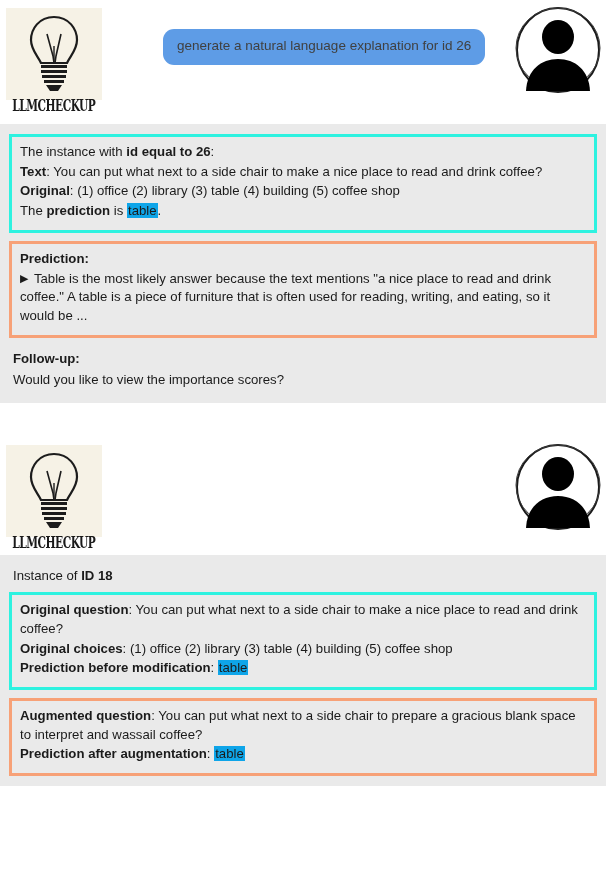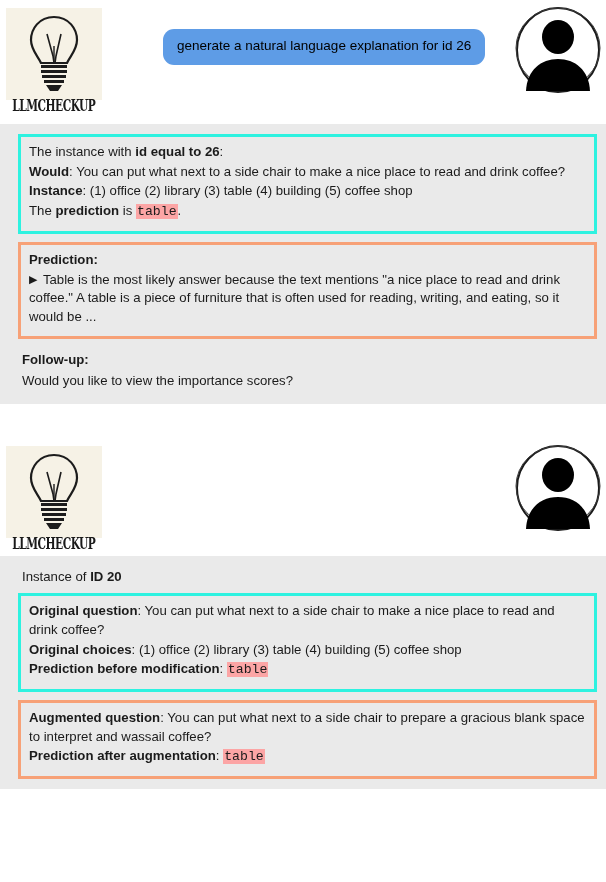--- a/index.html
+++ b/index.html
@@ -50,21 +50,21 @@
     transform-origin: center top;
     margin-top: 1px;
     white-space: nowrap;
   }
 
   
   .bubble {
     position: absolute;
     top: 29px;
     background: #5e9ce6;
-    color: #000000;
+    color: #404040;
     border-radius: 11px;
     font-size: 13.5px;
     line-height: 1.1;
     padding: 10px 14px 11px 14px;
     white-space: nowrap;
   }
   .bubble.b1 { left: 163px; }
   .bubble.b2 { left: 200px; top: 508px; }
 
   
@@ -73,44 +73,43 @@
     right: 3px;
     top: 5px;
     width: 90px;
     height: 90px;
   }
   .avatar svg { display: block; }
 
   
   .panel {
     background: #eaeaea;
-    padding: 10px 9px 10px 18px;
+    padding: 10px 9px 10px 9px;
     box-sizing: border-box;
     font-size: 13.2px;
     line-height: 1.42;
   }
   .panel-1 { margin-top: 6px; }
 
   .box {
     background: #eaeaea;
     box-sizing: border-box;
     padding: 6px 8px 8px 8px;
     margin-bottom: 8px;
   }
   .box-cyan   { border: 3px solid #2ef2e0; }
   .box-orange { border: 3px solid #f7a177; }
   .box:last-child { margin-bottom: 0; }
 
   .line { margin: 0 0 1px 0; }
   b { font-weight: 700; }
 
   .hl {
-    background: #fca5a5;
+    background: #0ea5e9;
     padding: 0 1px;
-    font-family: Liberation Mono, monospace;
   }
 
   .plain-block { padding: 4px 4px 2px 4px; }
   .plain-block .line { margin-bottom: 2px; }
 
   .inst-title {
     padding: 2px 4px 6px 4px;
     font-size: 13.2px;
   }
 
@@ -157,22 +156,22 @@
           <path d="M13 86 C14 65 28 54 45 54 C62 54 76 65 77 86 Z" fill="#000000"></path>
         </svg>
       </span>
     </div>
   </div>
 
   <div class="panel panel-1">
 
     <div class="box box-cyan">
       <p class="line"><span>The instance with </span><b>id equal to 26</b><span>:</span></p>
-      <p class="line"><b>Would</b><span>: You can put what next to a side chair to make a nice place to read and drink coffee?</span></p>
-      <p class="line"><b>Instance</b><span>: (1) office (2) library (3) table (4) building (5) coffee shop</span></p>
+      <p class="line"><b>Text</b><span>: You can put what next to a side chair to make a nice place to read and drink coffee?</span></p>
+      <p class="line"><b>Original</b><span>: (1) office (2) library (3) table (4) building (5) coffee shop</span></p>
       <p class="line"><span>The </span><b>prediction</b><span> is </span><span class="hl">table</span><span>.</span></p>
     </div>
 
     <div class="box box-orange">
       <p class="line"><b>Prediction:</b></p>
       <p class="line"><span class="tri">▶</span> <span>Table is the most likely answer because the text mentions "a nice place to read and drink coffee." A table is a piece of furniture that is often used for reading, writing, and eating, so it would be ...</span></p>
     </div>
 
     <div class="plain-block">
       <p class="line"><b>Follow-up:</b></p>
@@ -213,21 +212,21 @@
           <ellipse cx="45" cy="43" rx="42" ry="40" fill="none" stroke="#3a3a3a" stroke-width="1"></ellipse>
           <ellipse cx="45" cy="32" rx="16" ry="17" fill="#000000"></ellipse>
           <path d="M13 86 C14 65 28 54 45 54 C62 54 76 65 77 86 Z" fill="#000000"></path>
         </svg>
       </span>
     </div>
   </div>
 
   <div class="panel">
 
-    <div class="inst-title"><span>Instance of </span><b>ID 20</b></div>
+    <div class="inst-title"><span>Instance of </span><b>ID 18</b></div>
 
     <div class="box box-cyan">
       <p class="line"><b>Original question</b><span>: You can put what next to a side chair to make a nice place to read and drink coffee?</span></p>
       <p class="line"><b>Original choices</b><span>: (1) office (2) library (3) table (4) building (5) coffee shop</span></p>
       <p class="line"><b>Prediction before modification</b><span>: </span><span class="hl">table</span></p>
     </div>
 
     <div class="box box-orange">
       <p class="line"><b>Augmented question</b><span>: You can put what next to a side chair to prepare a gracious blank space to interpret and wassail coffee?</span></p>
       <p class="line"><b>Prediction after augmentation</b><span>: </span><span class="hl">table</span></p>

